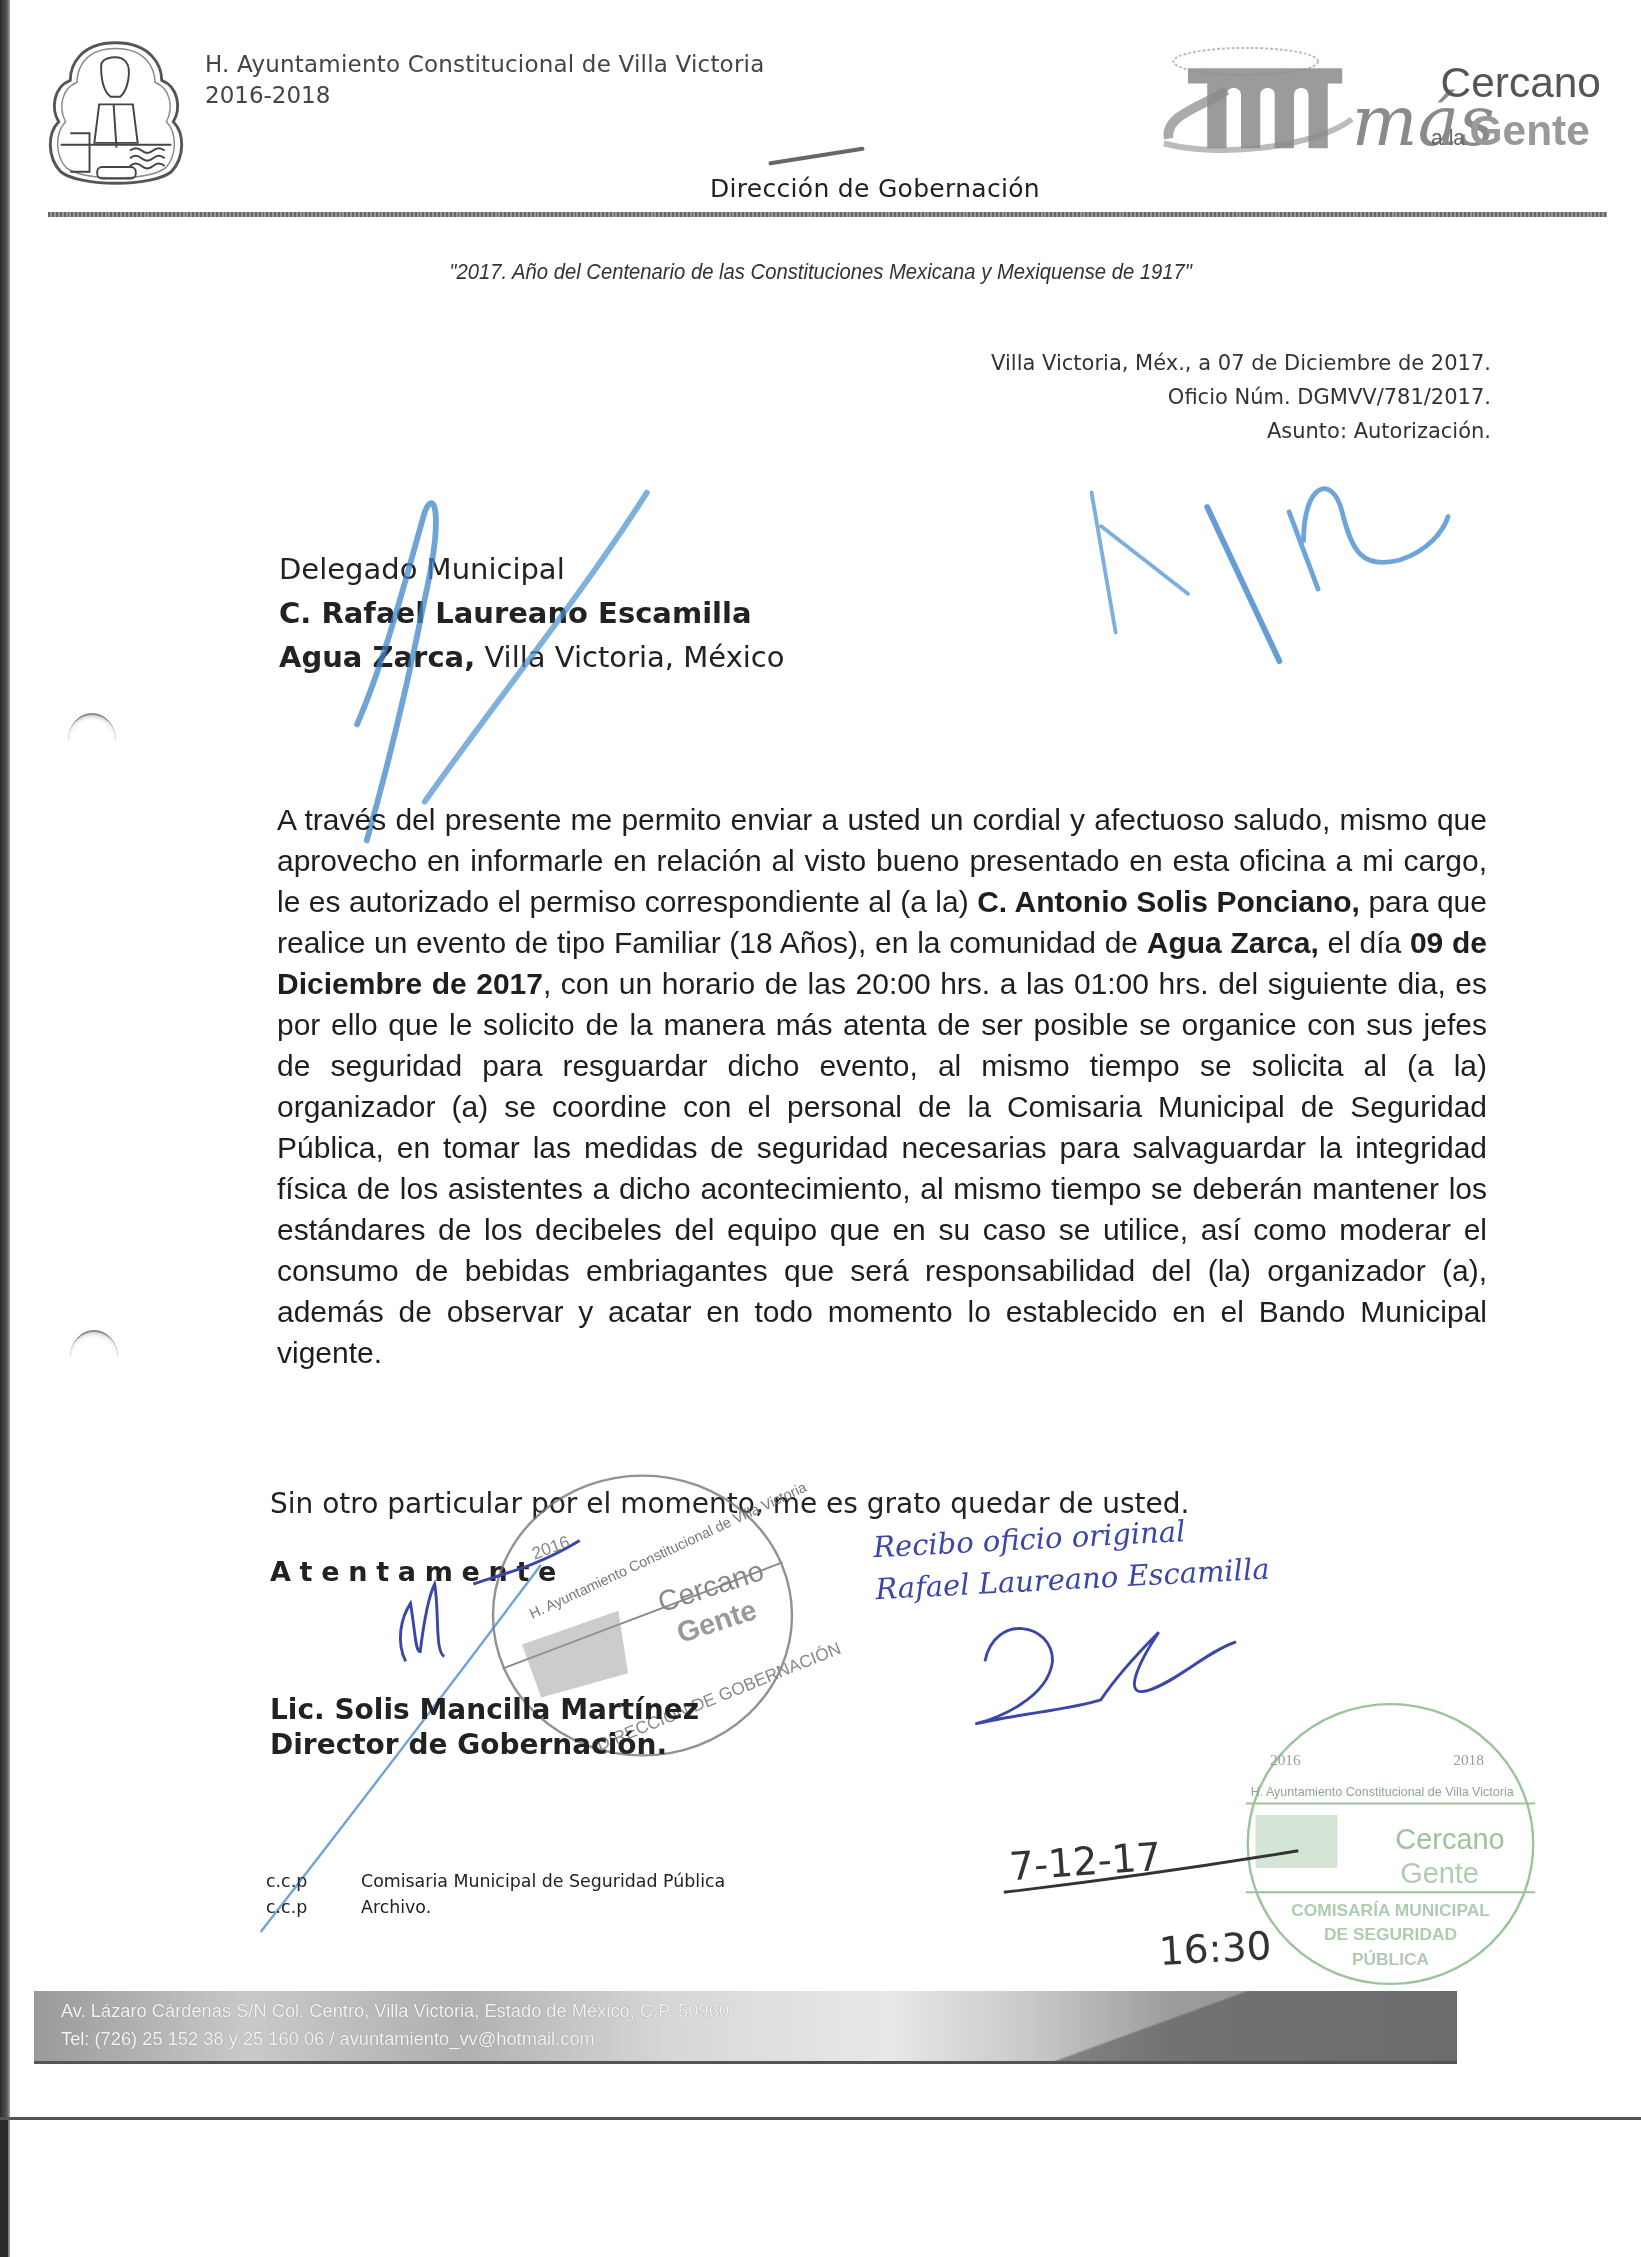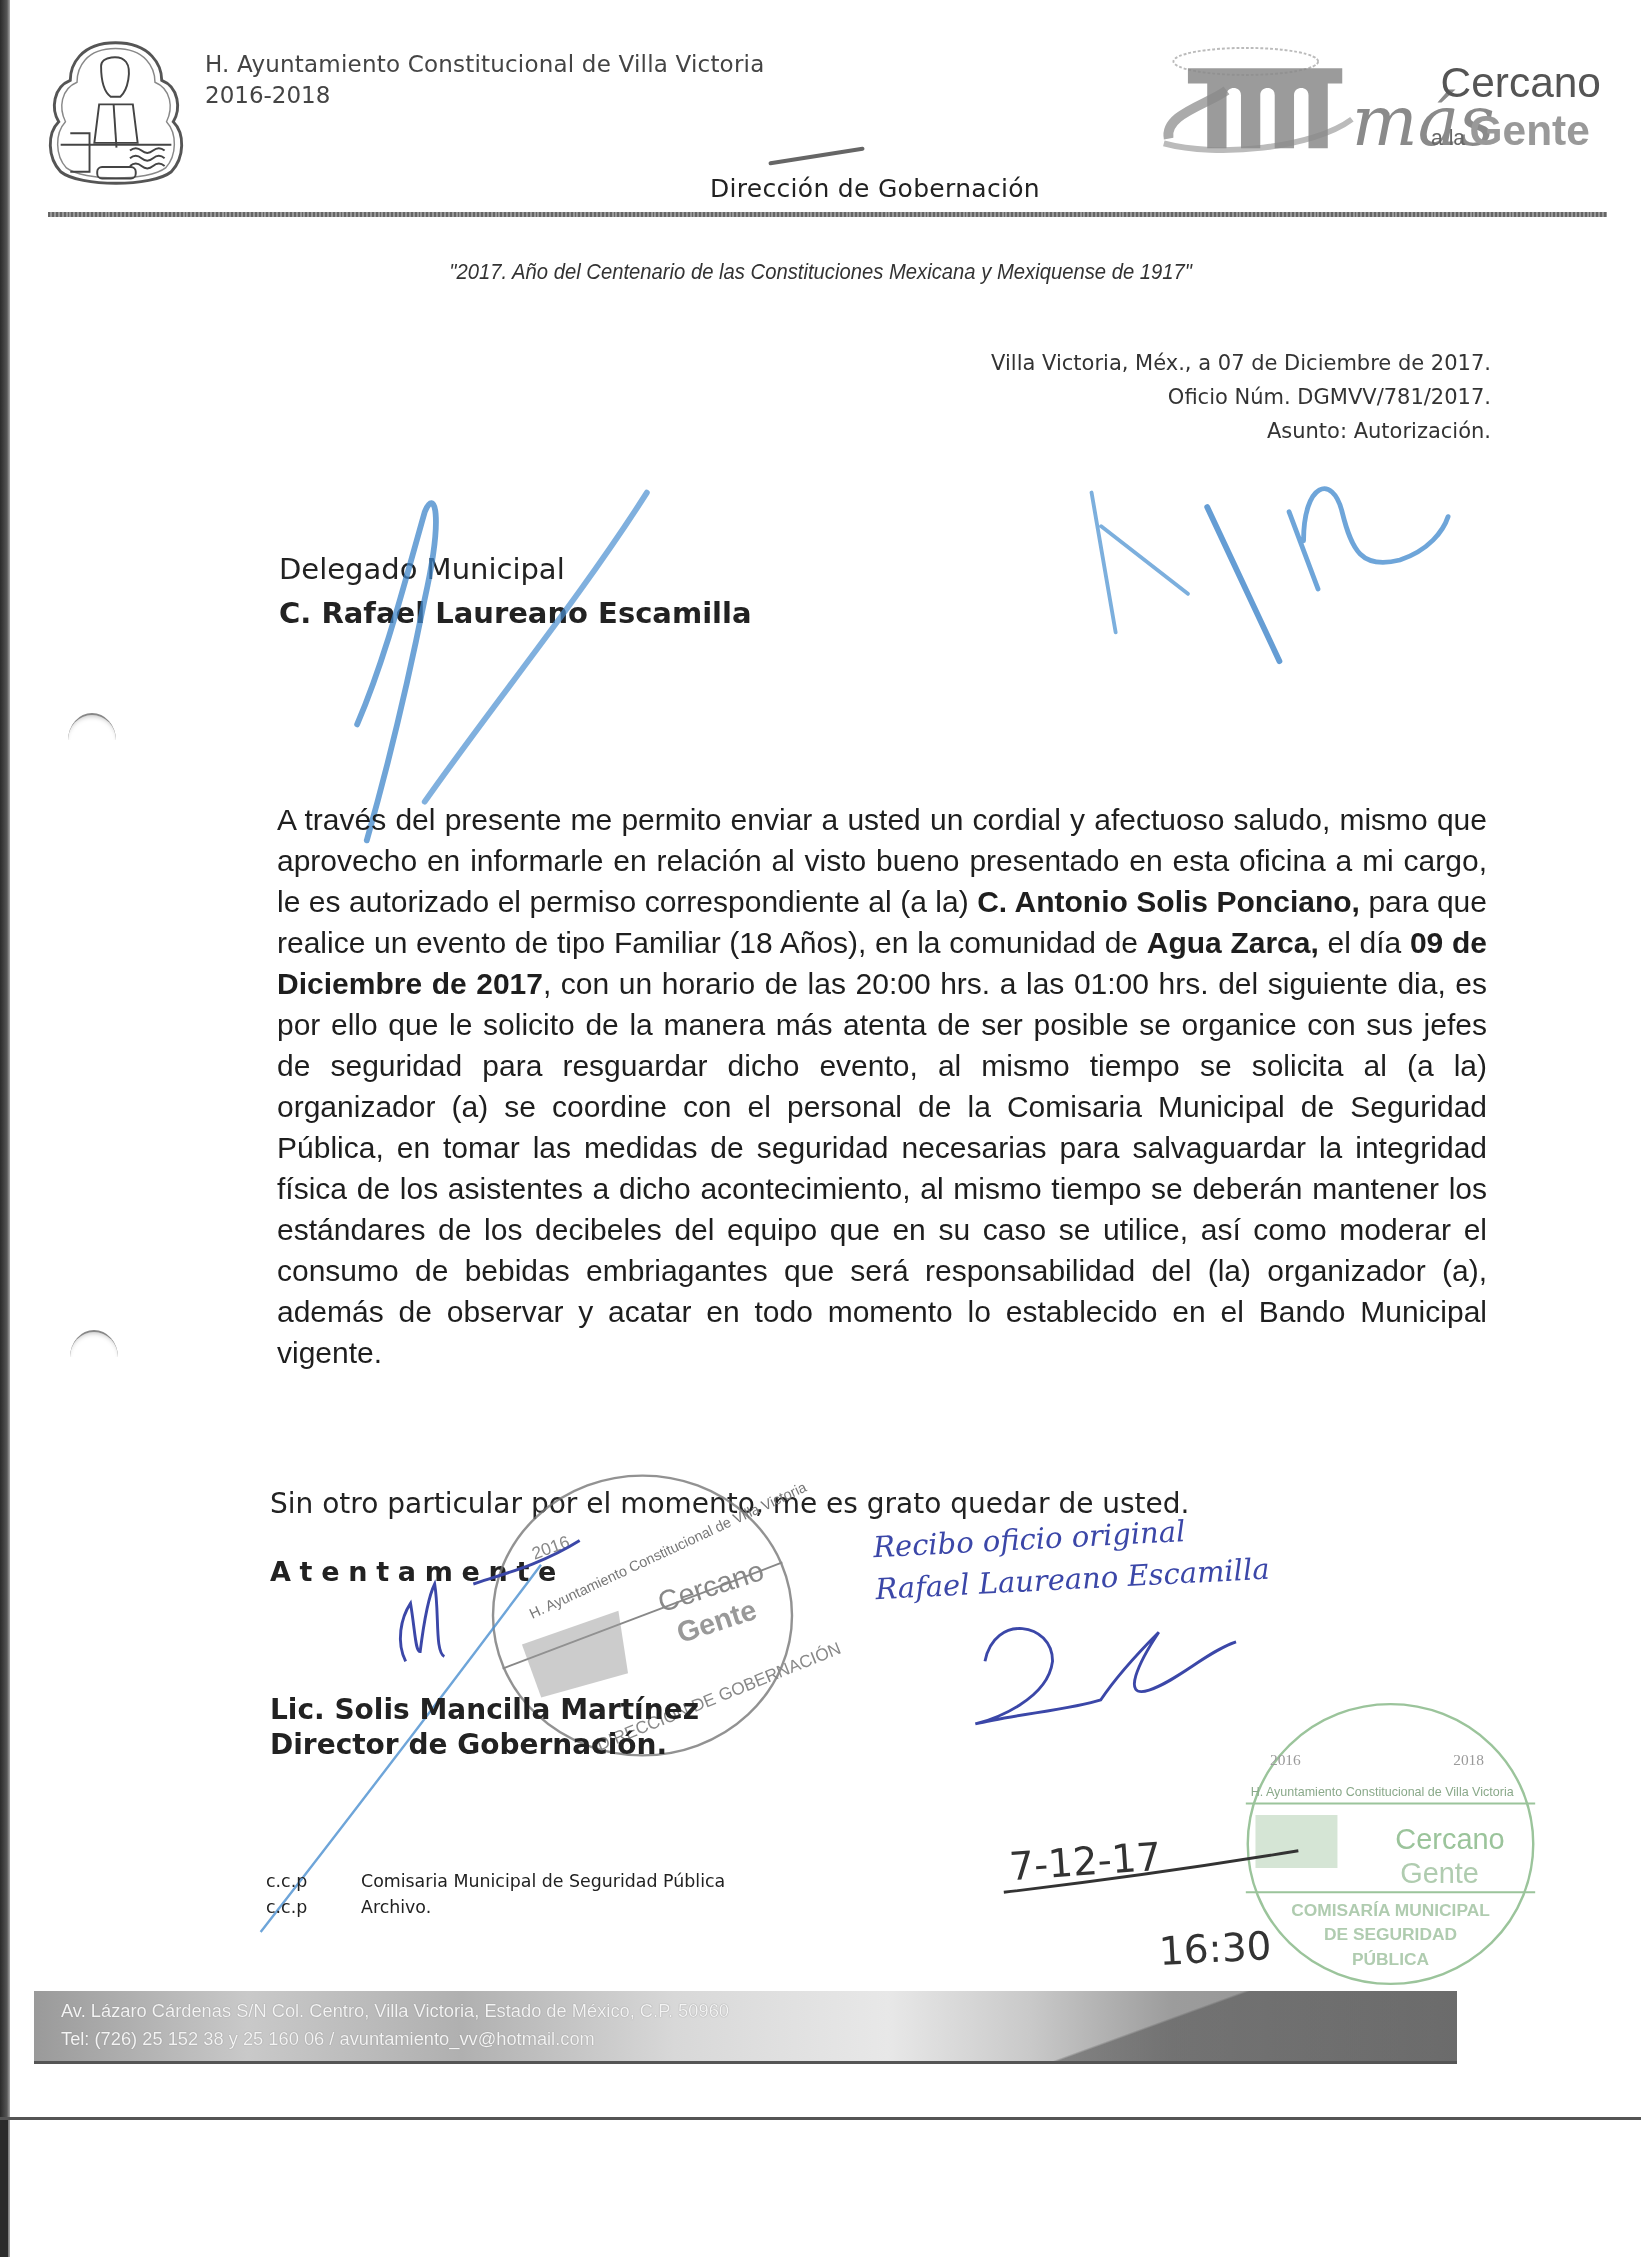--- a/index.html
+++ b/index.html
@@ -98,20 +98,21 @@
 
 <svg class="abs" style="left:1072px;top:454px;" width="386" height="212" viewBox="0 0 400 220">
   <path d="M20 40 L45 185 M30 75 L120 145" fill="none" stroke="#5b9bd5" stroke-width="4" stroke-linecap="round" opacity="0.8"></path>
   <path d="M140 55 L215 215" fill="none" stroke="#3f85c9" stroke-width="6" stroke-linecap="round" opacity="0.8"></path>
   <path d="M225 60 L255 140 M240 90 C240 30 270 20 280 60 C290 100 300 120 340 110 C370 100 385 80 390 65" fill="none" stroke="#4a8fd0" stroke-width="5" stroke-linecap="round" opacity="0.8"></path>
 </svg>
 
 <div class="abs addressee">
   <span class="l">Delegado Municipal</span>
   <span class="l"><b>C. Rafael Laureano Escamilla</b></span>
+  <span class="l"><b>Agua Zarca,</b><span> Villa Victoria, México</span></span>
 </div>
 
 <svg class="abs" style="left:328px;top:483px;" width="348" height="367" viewBox="0 0 360 380">
   <path d="M30 250 C60 180 80 100 100 30 C110 5 120 30 100 120 C80 220 60 300 40 370" fill="none" stroke="#3f85c9" stroke-width="6" stroke-linecap="round" opacity="0.75"></path>
   <path d="M100 330 C170 230 260 120 330 10" fill="none" stroke="#4a8fd0" stroke-width="6" stroke-linecap="round" opacity="0.7"></path>
 </svg>
 
 <div class="abs body-text"><span>A través del presente me permito enviar a usted un cordial y afectuoso saludo, mismo que aprovecho en informarle en relación al visto bueno presentado en esta oficina a mi cargo, le es autorizado el permiso correspondiente al (a la) </span><b>C. Antonio Solis Ponciano,</b><span> para que realice un evento de tipo Familiar (18 Años), en la comunidad de </span><b>Agua Zarca,</b><span> el día </span><b>09 de Diciembre de 2017</b><span>, con un horario de las 20:00 hrs. a las 01:00 hrs. del siguiente dia, es por ello que le solicito de la manera más atenta de ser posible se organice con sus jefes de seguridad para resguardar dicho evento, al mismo tiempo se solicita al (a la) organizador (a) se coordine con el personal de la Comisaria Municipal de Seguridad Pública, en tomar las medidas de seguridad necesarias para salvaguardar la integridad física de los asistentes a dicho acontecimiento, al mismo tiempo se deberán mantener los estándares de los decibeles del equipo que en su caso se utilice, así como moderar el consumo de bebidas embriagantes que será responsabilidad del (la) organizador (a), además de observar y acatar en todo momento lo establecido en el Bando Municipal vigente.</span></div>
 
 <div class="abs closing">Sin otro particular por el momento, me es grato quedar de usted.</div>

